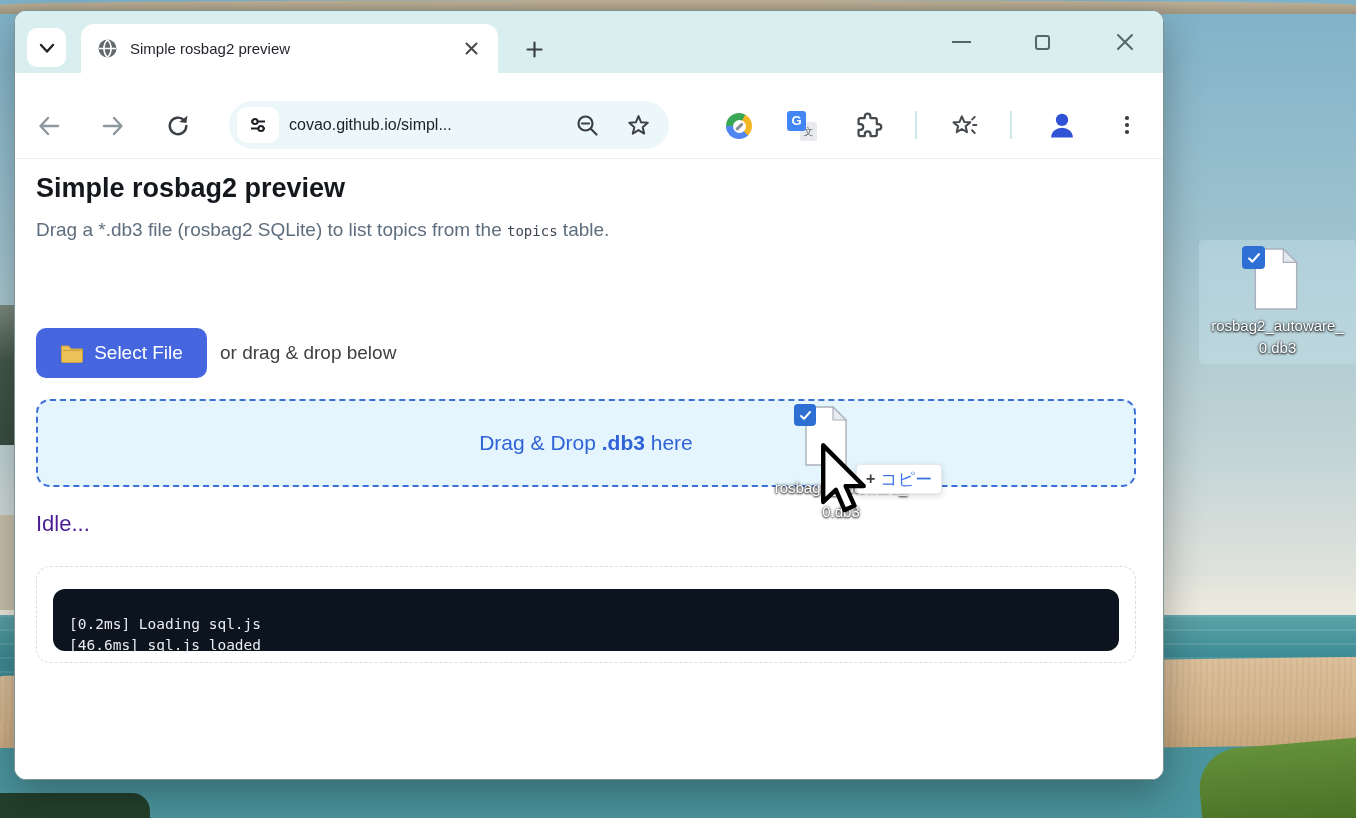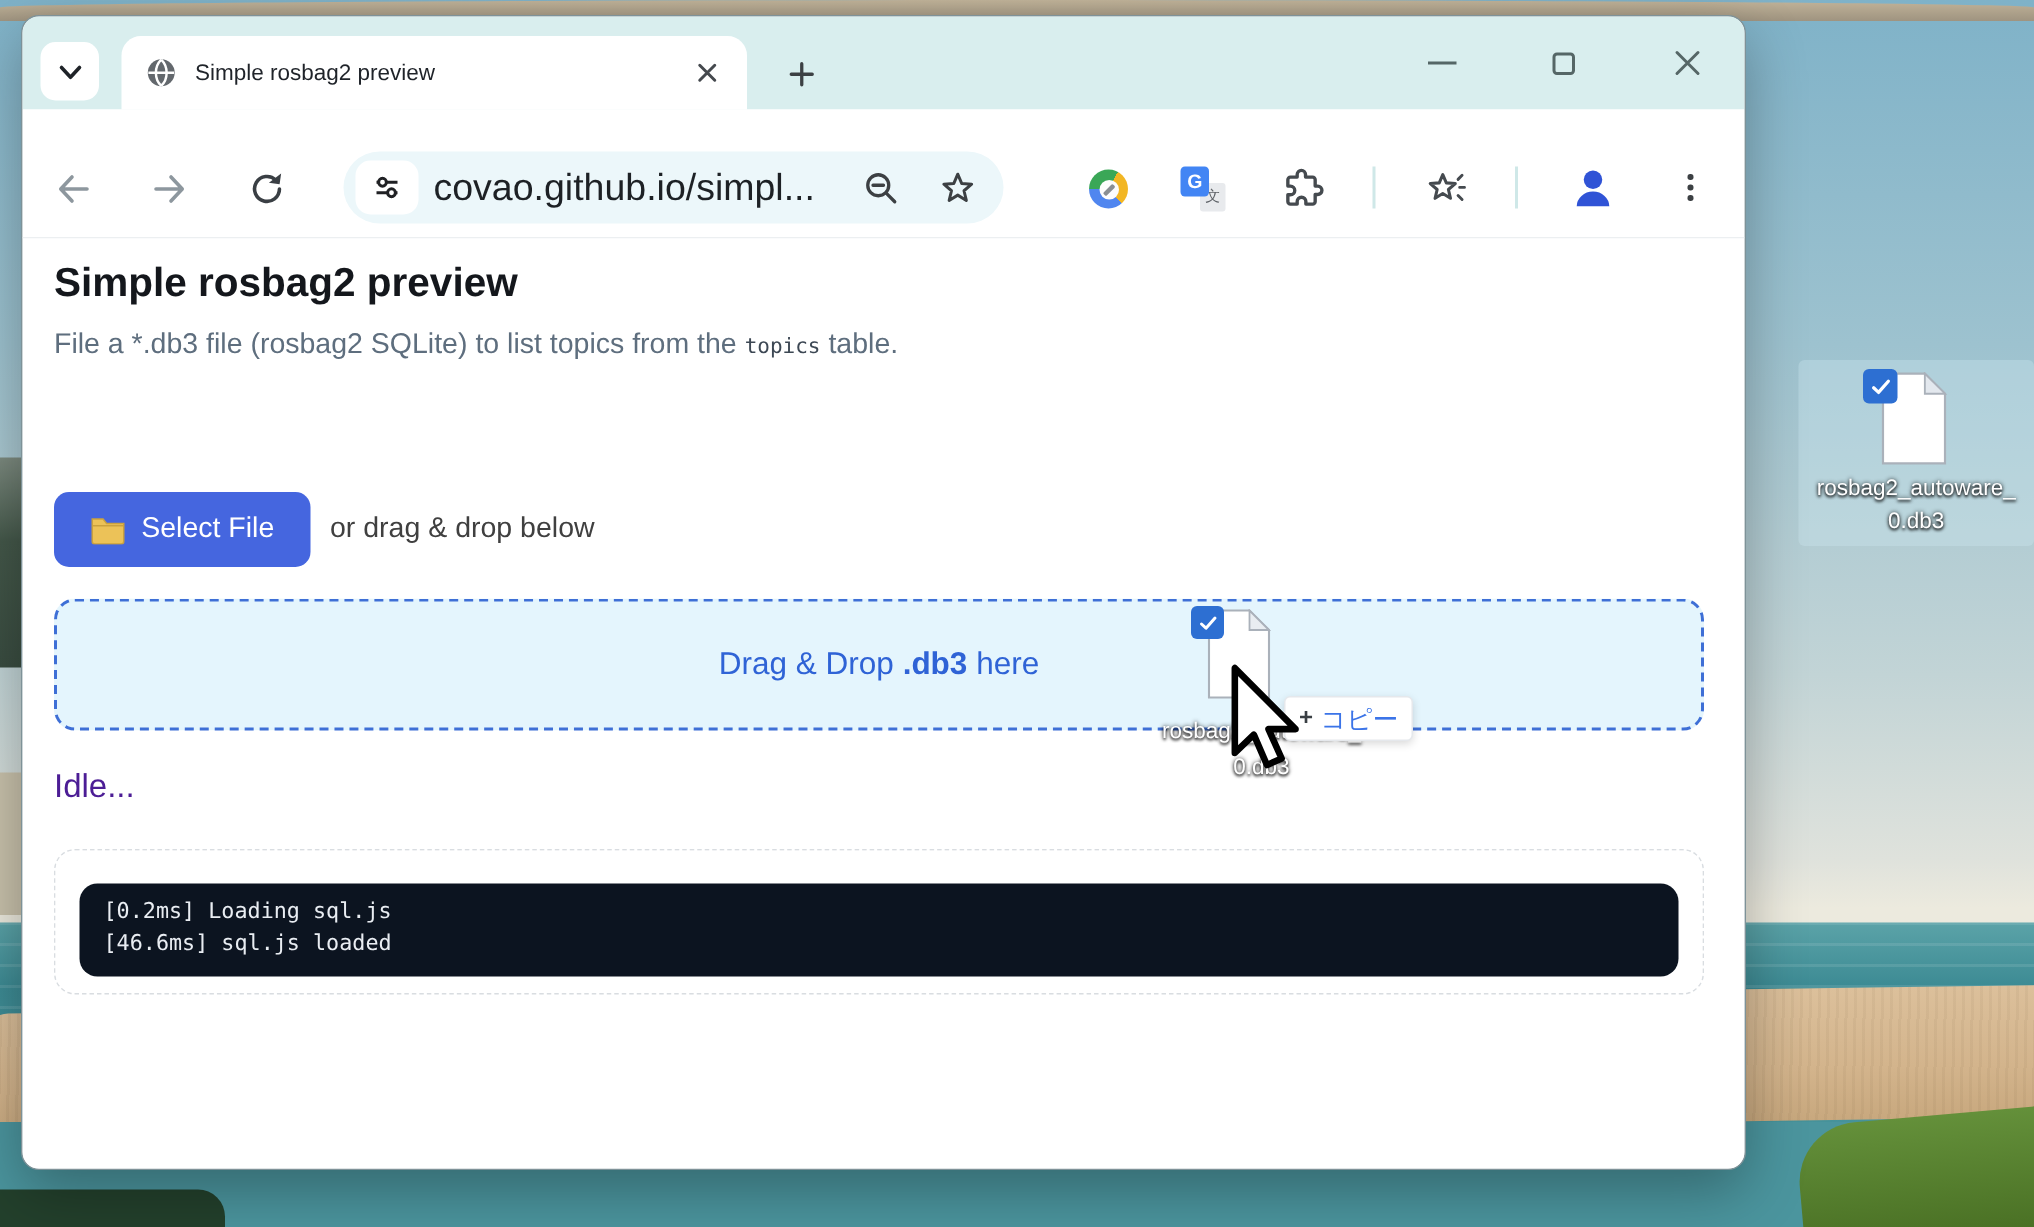--- a/index.html
+++ b/index.html
@@ -61,21 +61,21 @@
 
   
   .toolbar { position:relative; height:86px; background:#fff; border-bottom:1px solid #eceff1; }
   .tool-btn { position:absolute; top:38px; width:30px; height:30px; display:flex; align-items:center;
     justify-content:center; cursor:pointer; }
   .nav-back { left:19px; } .nav-fwd { left:83px; } .nav-reload { left:148px; }
   .omnibox { position:absolute; left:214px; top:28px; width:440px; height:48px; background:#ecf7fa;
     border-radius:24px; display:flex; align-items:center; padding:0 18px 0 8px; cursor:text; }
   .tune-chip { width:42px; height:36px; background:#fff; border-radius:10px; display:flex;
     align-items:center; justify-content:center; cursor:pointer; flex:0 0 auto; }
-  .url { margin-left:10px; font-size:25px; color:#1d2125; white-space:nowrap; }
+  .url { margin-left:10px; font-size:16px; color:#1d2125; white-space:nowrap; }
   .omni-right { margin-left:auto; display:flex; align-items:center; gap:26px; }
   .ext-colorful { position:absolute; left:711px; top:40px; width:26px; height:26px; border-radius:50%;
     background:conic-gradient(from -90deg,#3aa757 0 33%,#f2b624 33% 63%,#5086ef 63% 100%);
     display:flex; align-items:center; justify-content:center; cursor:pointer; }
   .ext-colorful .core { width:13px; height:13px; background:#fdfdfd; border-radius:50%;
     display:flex; align-items:center; justify-content:center; }
   .ext-colorful .pencil { width:2.5px; height:9px; background:#8a8f94; transform:rotate(45deg); border-radius:1px; }
   .ext-translate { position:absolute; left:772px; top:38px; width:30px; height:30px; cursor:pointer; }
   .ext-translate .sheet { position:absolute; right:0; bottom:0; width:17px; height:19px; background:#e8eaed;
     border-radius:2px; color:#5f6368; font-size:10px; text-align:center; line-height:19px; }
@@ -100,21 +100,21 @@
     display:flex; align-items:center; justify-content:center; gap:10px; font-family:"Liberation Sans",sans-serif; }
   .drop-hint { position:absolute; left:205px; top:183px; font-size:19px; color:#404040; }
   .dropzone { position:absolute; left:21px; top:240px; width:1100px; height:88px; background:#e4f5fd;
     border:2px dashed #3e6fd6; border-radius:14px; display:flex; align-items:center; justify-content:center; }
   .dz-text { font-size:21px; color:#2f63d6; }
   .dz-text b { font-weight:700; }
   .status { position:absolute; left:21px; top:352px; font-size:22px; color:#4c1d95; }
   .console-card { position:absolute; left:21px; top:407px; width:1100px; height:97px; background:#fff;
     border:1px dashed #d9dde1; border-radius:14px; }
   .console { position:absolute; left:16px; right:16px; top:22px; height:62px; background:#0c1420;
-    border-radius:12px; padding:9px 16px; font-family:"DejaVu Sans Mono", monospace; font-size:14.5px;
+    border-radius:12px; padding:25px 16px; font-family:"DejaVu Sans Mono", monospace; font-size:14.5px;
     color:#e9edf2; line-height:21px; white-space:pre; }
 
   
   .drag-ghost { position:absolute; left:779px; top:245px; width:160px; height:140px; pointer-events:none; }
   .drag-ghost .filepage { position:absolute; left:9px; top:2px; z-index:1; }
   .drag-ghost .checkbox { position:absolute; left:0; top:0; width:22px; height:22px; z-index:2; }
   .drag-ghost .icon-label { left:-33px; width:160px; z-index:1; }
   .drag-ghost .g1 { top:74px; } .drag-ghost .g2 { top:98px; }
   .drag-tooltip { position:absolute; left:62px; top:60px; height:30px; padding:0 9px; background:#fff;
     border:1px solid #e5e8ec; border-radius:4px; box-shadow:0 2px 6px rgba(0,0,0,.15);
@@ -258,21 +258,21 @@
     <div class="menu-dots">
       <i></i>
         <i></i>
         <i></i>
     </div>
   </div>
 
   <div class="content">
     <div class="h1">Simple rosbag2 preview</div>
     <div class="subtitle">
-      <span>File a *.db3 file (rosbag2 SQLite) to list topics from the </span><code>topics</code><span> table.</span>
+      <span>Drag a *.db3 file (rosbag2 SQLite) to list topics from the </span><code>topics</code><span> table.</span>
     </div>
 
     <button class="select-btn">
       <svg width="24" height="19" viewBox="0 0 24 19">
         <path d="M1.5 2 h7.2 l2.4 3 H22.5 v12 a1.6 1.6 0 0 1 -1.6 1.6 H3.1 A1.6 1.6 0 0 1 1.5 17 z" fill="#ecc258" stroke="#caa13e" stroke-width="1"></path>
         <path d="M1.5 6.5 H22.5" stroke="#caa13e" stroke-width="1"></path>
       </svg>
       <span>Select File</span>
     </button>
     <div class="drop-hint">or drag &amp; drop below</div>

